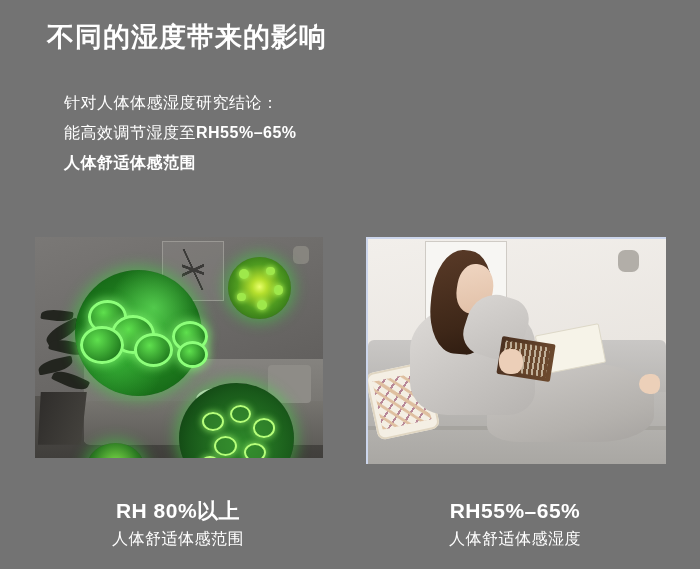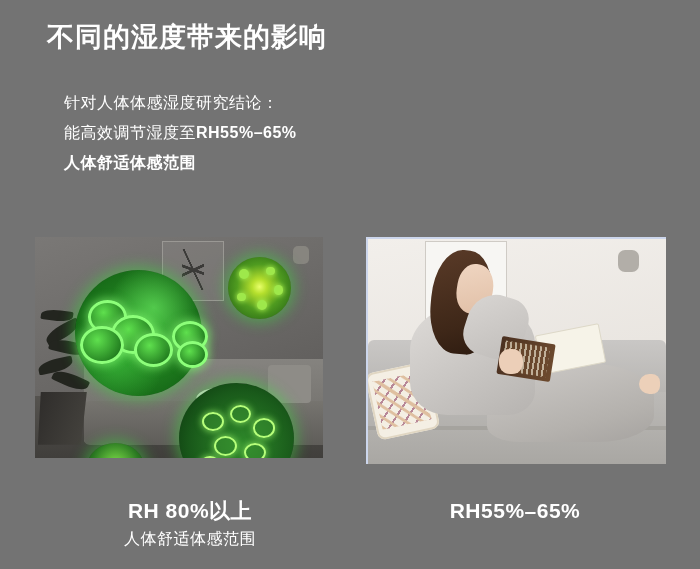--- a/index.html
+++ b/index.html
@@ -266,21 +266,21 @@
     background: repeating-linear-gradient(90deg, #e9dfc8 0 2px, #6d4a2e 2px 5px);
     opacity: .7;
   }
 
   
   .caption {
     position: absolute;
     text-align: center;
     color: #ffffff;
   }
-  #caption-left  { left: 46px; top: 498px; width: 288px; }
+  #caption-left  { left: 34px; top: 498px; width: 288px; }
   #caption-right { left: 366px; top: 498px; width: 298px; }
   .caption .cap-title {
     font-size: 21px;
     font-weight: bold;
     letter-spacing: 0.5px;
     line-height: 26px;
     white-space: nowrap;
   }
   .caption .cap-sub {
     font-size: 16px;
@@ -380,15 +380,16 @@
     </div>
   </div>
 
   <div class="caption" id="caption-left">
     <div class="cap-title">RH 80%以上</div>
     <div class="cap-sub">人体舒适体感范围</div>
   </div>
 
   <div class="caption" id="caption-right">
     <div class="cap-title">RH55%–65%</div>
+    <div class="cap-sub">人体舒适体感湿度</div>
   </div>
 
 </div>
 
 </body></html>

